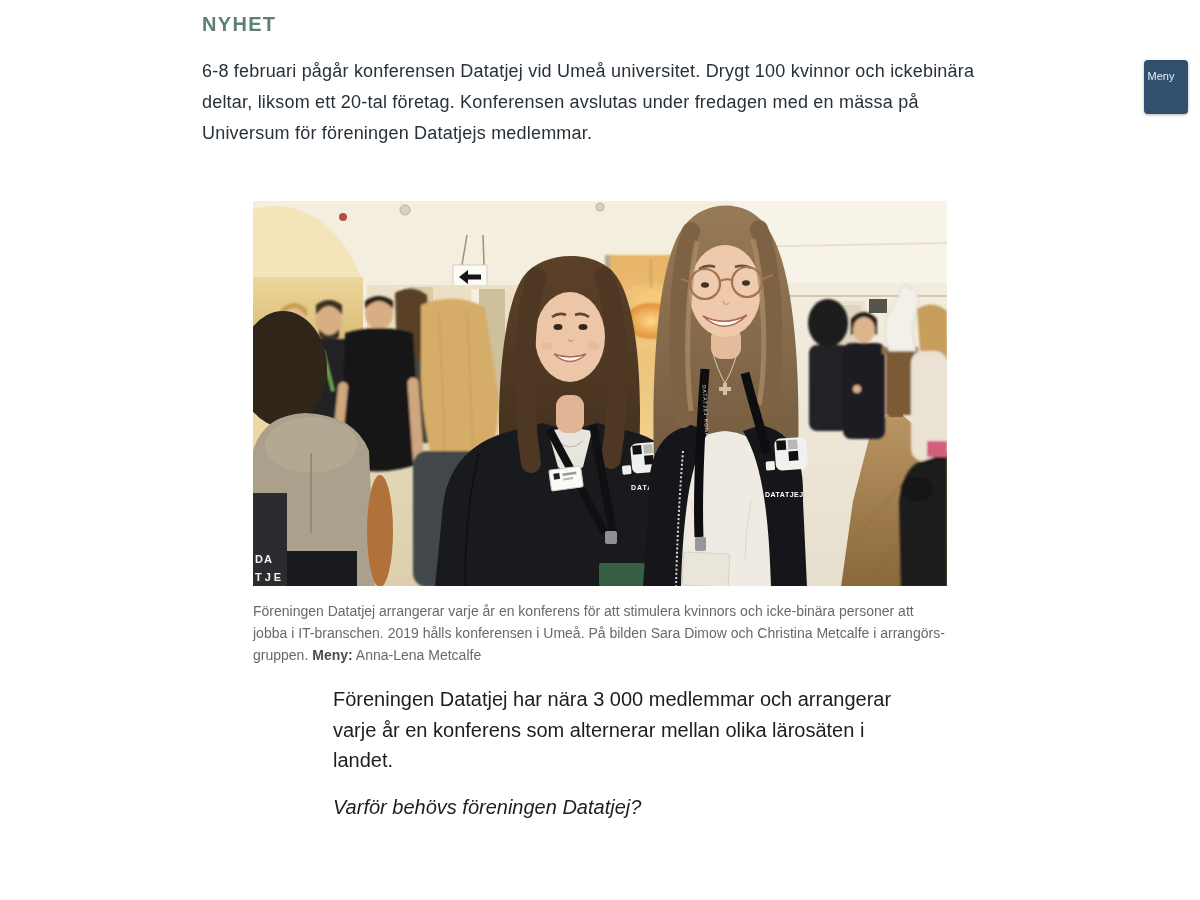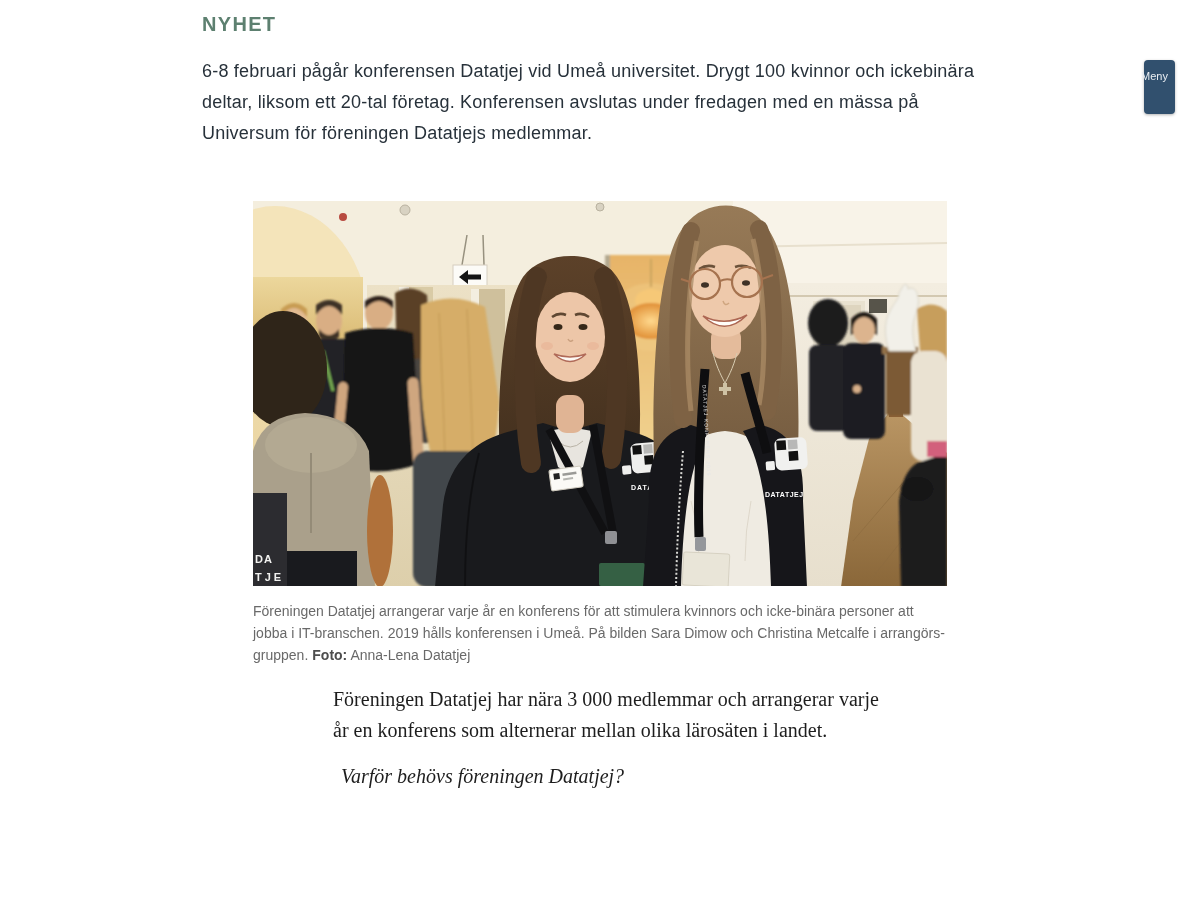--- a/index.html
+++ b/index.html
@@ -9,39 +9,39 @@
   }
   .kicker{
     position:absolute;left:202px;top:13px;
     font-size:20px;font-weight:bold;letter-spacing:1.3px;color:#5d8070;
   }
   .lead{
     position:absolute;left:202px;top:38px;width:805px;
     font-size:18px;line-height:31px;color:#27313a;letter-spacing:.2px;
   }
   .menu-btn{
-    position:absolute;left:1144px;top:60px;width:31px;height:54px;
+    position:absolute;left:1144px;top:60px;width:44px;height:54px;
     background:#31506e;border:none;border-radius:4px;
     box-shadow:0 1px 3px rgba(0,0,0,.3);cursor:pointer;
     display:flex;flex-direction:column;align-items:center;
     padding:8px 10px 0 0;box-sizing:border-box;
   }
   .menu-bar{width:28px;height:5.5px;background:#ffffff;border-radius:1px;margin-bottom:2.8px;}
   .menu-label{font-size:11px;color:#e9eef3;margin-top:2px;font-family:"Liberation Sans",sans-serif;}
   figure.photo{position:absolute;left:253px;top:201px;width:694px;margin:0;}
   figure.photo svg{display:block;}
   figcaption{margin-top:14px;font-size:14px;line-height:22px;color:#696969;width:694px;}
   .credit-label{font-weight:bold;color:#4d4d4d;margin-left:4px;}
   .article{
     position:absolute;left:333px;top:684px;width:566px;
-    font-family:Liberation Serif, serif;font-size:20px;line-height:30.5px;color:#1d1d1d;
+    font-family:Liberation Sans, sans-serif;font-size:20px;line-height:30.5px;color:#1d1d1d;
   }
   .article p{margin:0;}
   .article .p1{margin-bottom:16px;}
-  .article .question{font-style:italic;margin-left:8px;}
+  .article .question{font-style:italic;}
 </style>
 </head>
 <body>
 
 <div class="kicker">NYHET</div>
 
 <p class="lead">6-8 februari pågår konferensen Datatjej vid Umeå universitet. Drygt 100 kvinnor och ickebinära deltar, liksom ett 20-tal företag. Konferensen avslutas under fredagen med en mässa på Universum för föreningen Datatjejs medlemmar.</p>
 
 <button class="menu-btn">
   <span>
@@ -260,21 +260,21 @@
         <rect x="2" y="2" width="9.5" height="9.5" fill="#111111"></rect>
         <rect x="13.5" y="13.5" width="9.5" height="9.5" fill="#111111"></rect>
         <rect x="13.5" y="2" width="9.5" height="9.5" fill="#111111" opacity=".25"></rect>
         <rect x="-10" y="22" width="9" height="9" rx="1.5" fill="#f1f1ef"></rect>
       </g>
       <text x="512" y="296" font-size="7" font-weight="bold" fill="#ffffff" letter-spacing=".5">DATATJEJ</text>
     </g>
   </svg>
 
   <figcaption>
-    <span>Föreningen Datatjej arrangerar varje år en konferens för att stimulera kvinnors och icke-binära personer att jobba i IT-branschen. 2019 hålls konferensen i Umeå. På bilden Sara Dimow och Christina Metcalfe i arrangörs­gruppen.</span><span class="credit-label">Foto:</span>
-    <span>Anna-Lena Datatjej</span>
+    <span>Föreningen Datatjej arrangerar varje år en konferens för att stimulera kvinnors och icke-binära personer att jobba i IT-branschen. 2019 hålls konferensen i Umeå. På bilden Sara Dimow och Christina Metcalfe i arrangörs­gruppen.</span><span class="credit-label">Meny:</span>
+    <span>Anna-Lena Metcalfe</span>
   </figcaption>
 </figure>
 
 <div class="article">
   <p class="p1">Föreningen Datatjej har nära 3 000 medlemmar och arrangerar varje år en konferens som alternerar mellan olika lärosäten i landet.</p>
   <p class="question">Varför behövs föreningen Datatjej?</p>
 </div>
 
 </body></html>

